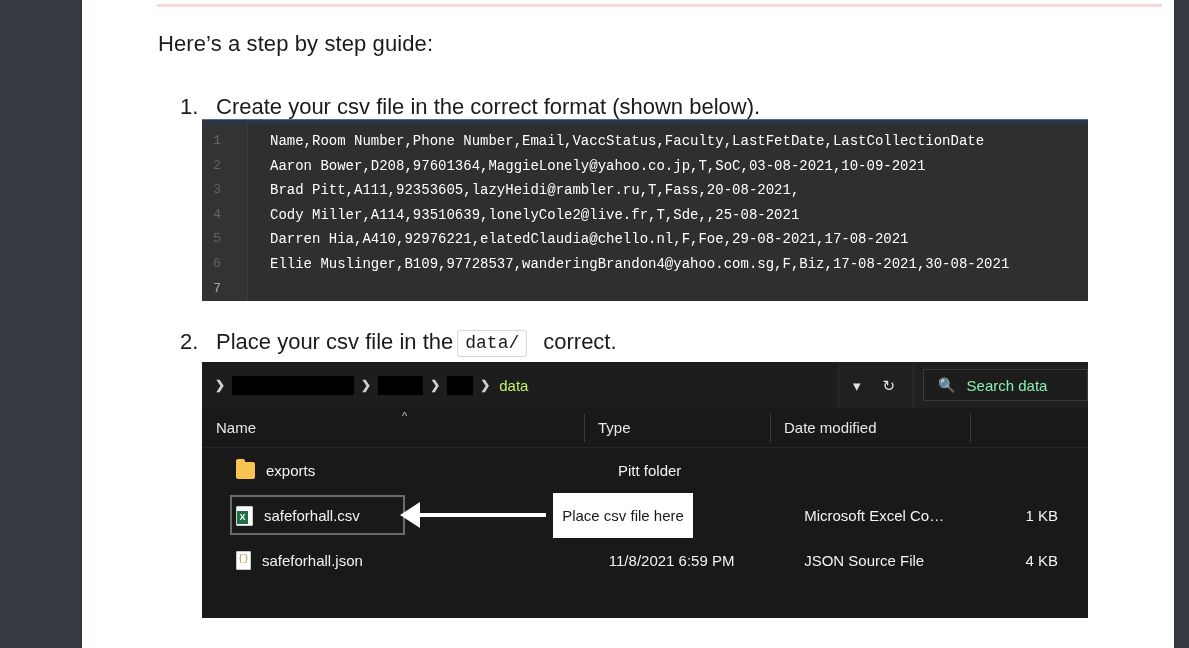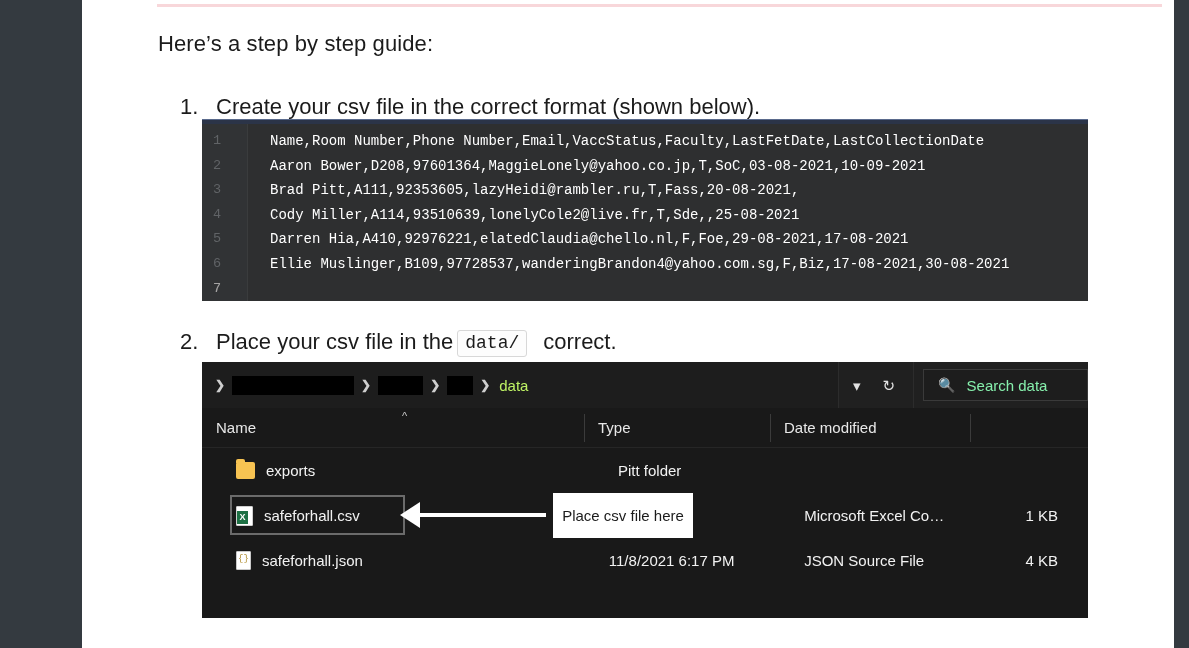--- a/index.html
+++ b/index.html
@@ -458,21 +458,21 @@
           <div class="arrow-line"></div>
           <div class="arrow-head"></div>
           <div class="callout">Place csv file here</div>
         </div>
 
         <div class="row">
           <div class="cell name">
             <span class="ico ico-json"></span>
             <span>safeforhall.json</span>
           </div>
-          <div class="cell date">11/8/2021 6:17 PM</div>
+          <div class="cell date">11/8/2021 6:59 PM</div>
           <div class="cell type">JSON Source File</div>
           <div class="cell size">4 KB</div>
         </div>
 
       </div>
     </div>
 
   </div>
 </div>
 

